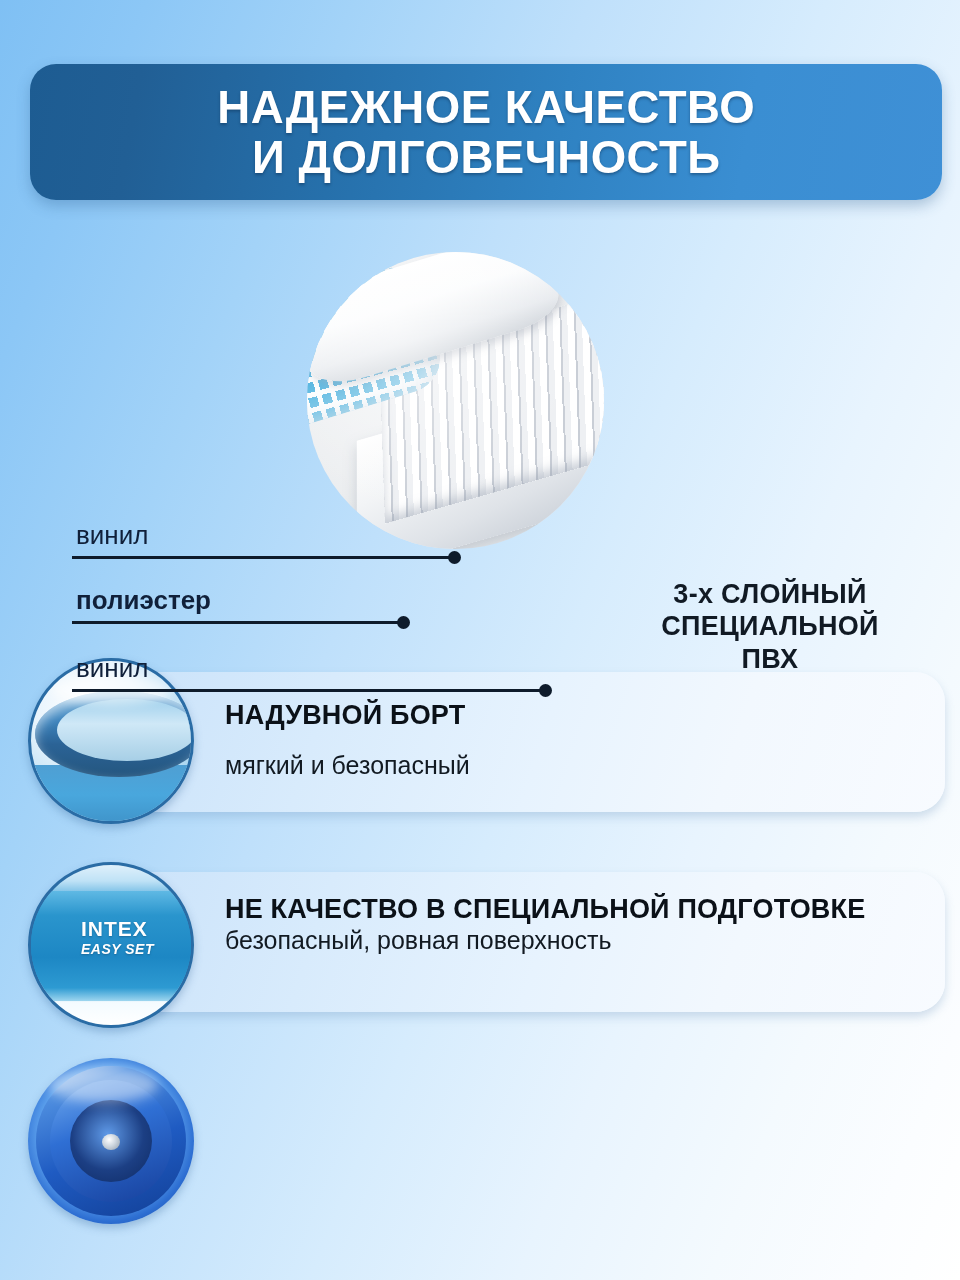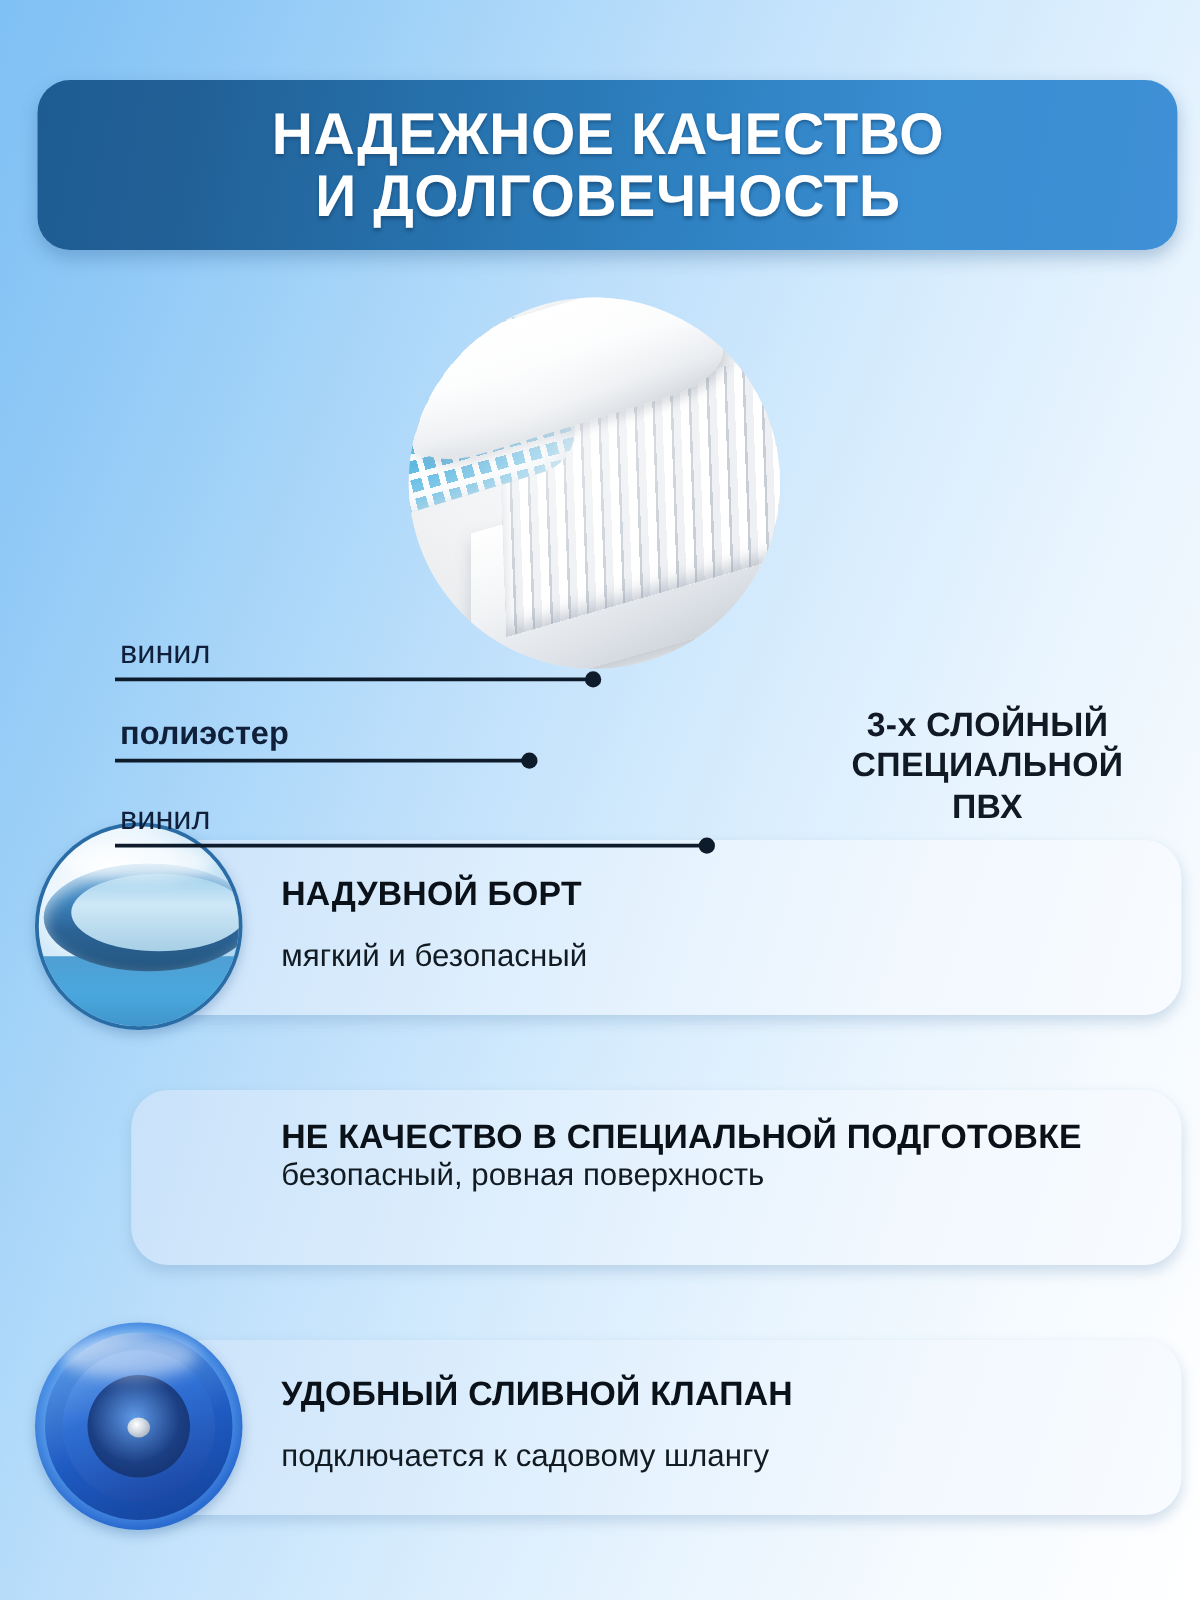--- a/index.html
+++ b/index.html
@@ -64,24 +64,23 @@
     text-align: center;
     text-shadow: 0 2px 3px rgba(10, 45, 80, .45);
     transform: scaleX(.97);
   }
   #banner-title .l2 { display: block; }
 
   
   #layers {
     position: absolute;
     left: 0;
-    top: 220px;
+    top: 234px;
     width: 764px;
     height: 350px;
-    margin-left: 20px;
   }
 
   
   .photo-disc {
     position: absolute;
     left: 307px;
     top: 18px;
     width: 297px;
     height: 297px;
     border-radius: 50%;
@@ -442,27 +441,28 @@
     <div class="ring-inner"></div>
     <div class="ring-highlight"></div>
   </div>
 
   <div class="feature" id="card2">
     <div class="feature-text">
       <div class="feature-title">НЕ КАЧЕСТВО В СПЕЦИАЛЬНОЙ ПОДГОТОВКЕ</div>
       <div class="feature-sub" style="margin-top:0">безопасный, ровная  поверхность</div>
     </div>
   </div>
-
-  <div class="feature" id="card3">
-    <div class="feature-text">
-      <div class="feature-title">УДОБНЫЙ СЛИВНОЙ КЛАПАН</div>
-      <div class="feature-sub">подключается к садовому шлангу</div>
-    </div>
-  </div>
+  <div class="feature-photo" id="photo2">
+    <div class="intex-wall"></div>
+    <div class="intex-logo">
+      <span class="brand">INTEX</span>
+      <span class="sub">EASY SET</span>
+    </div>
+  </div>
+
   <div class="feature-photo" id="photo3">
     <div class="valve-ring valve-r1"></div>
     <div class="valve-ring valve-r2"></div>
     <div class="valve-ring valve-r3"></div>
     <div class="valve-center"></div>
     <div class="valve-gloss"></div>
   </div>
 
 </div>
 

